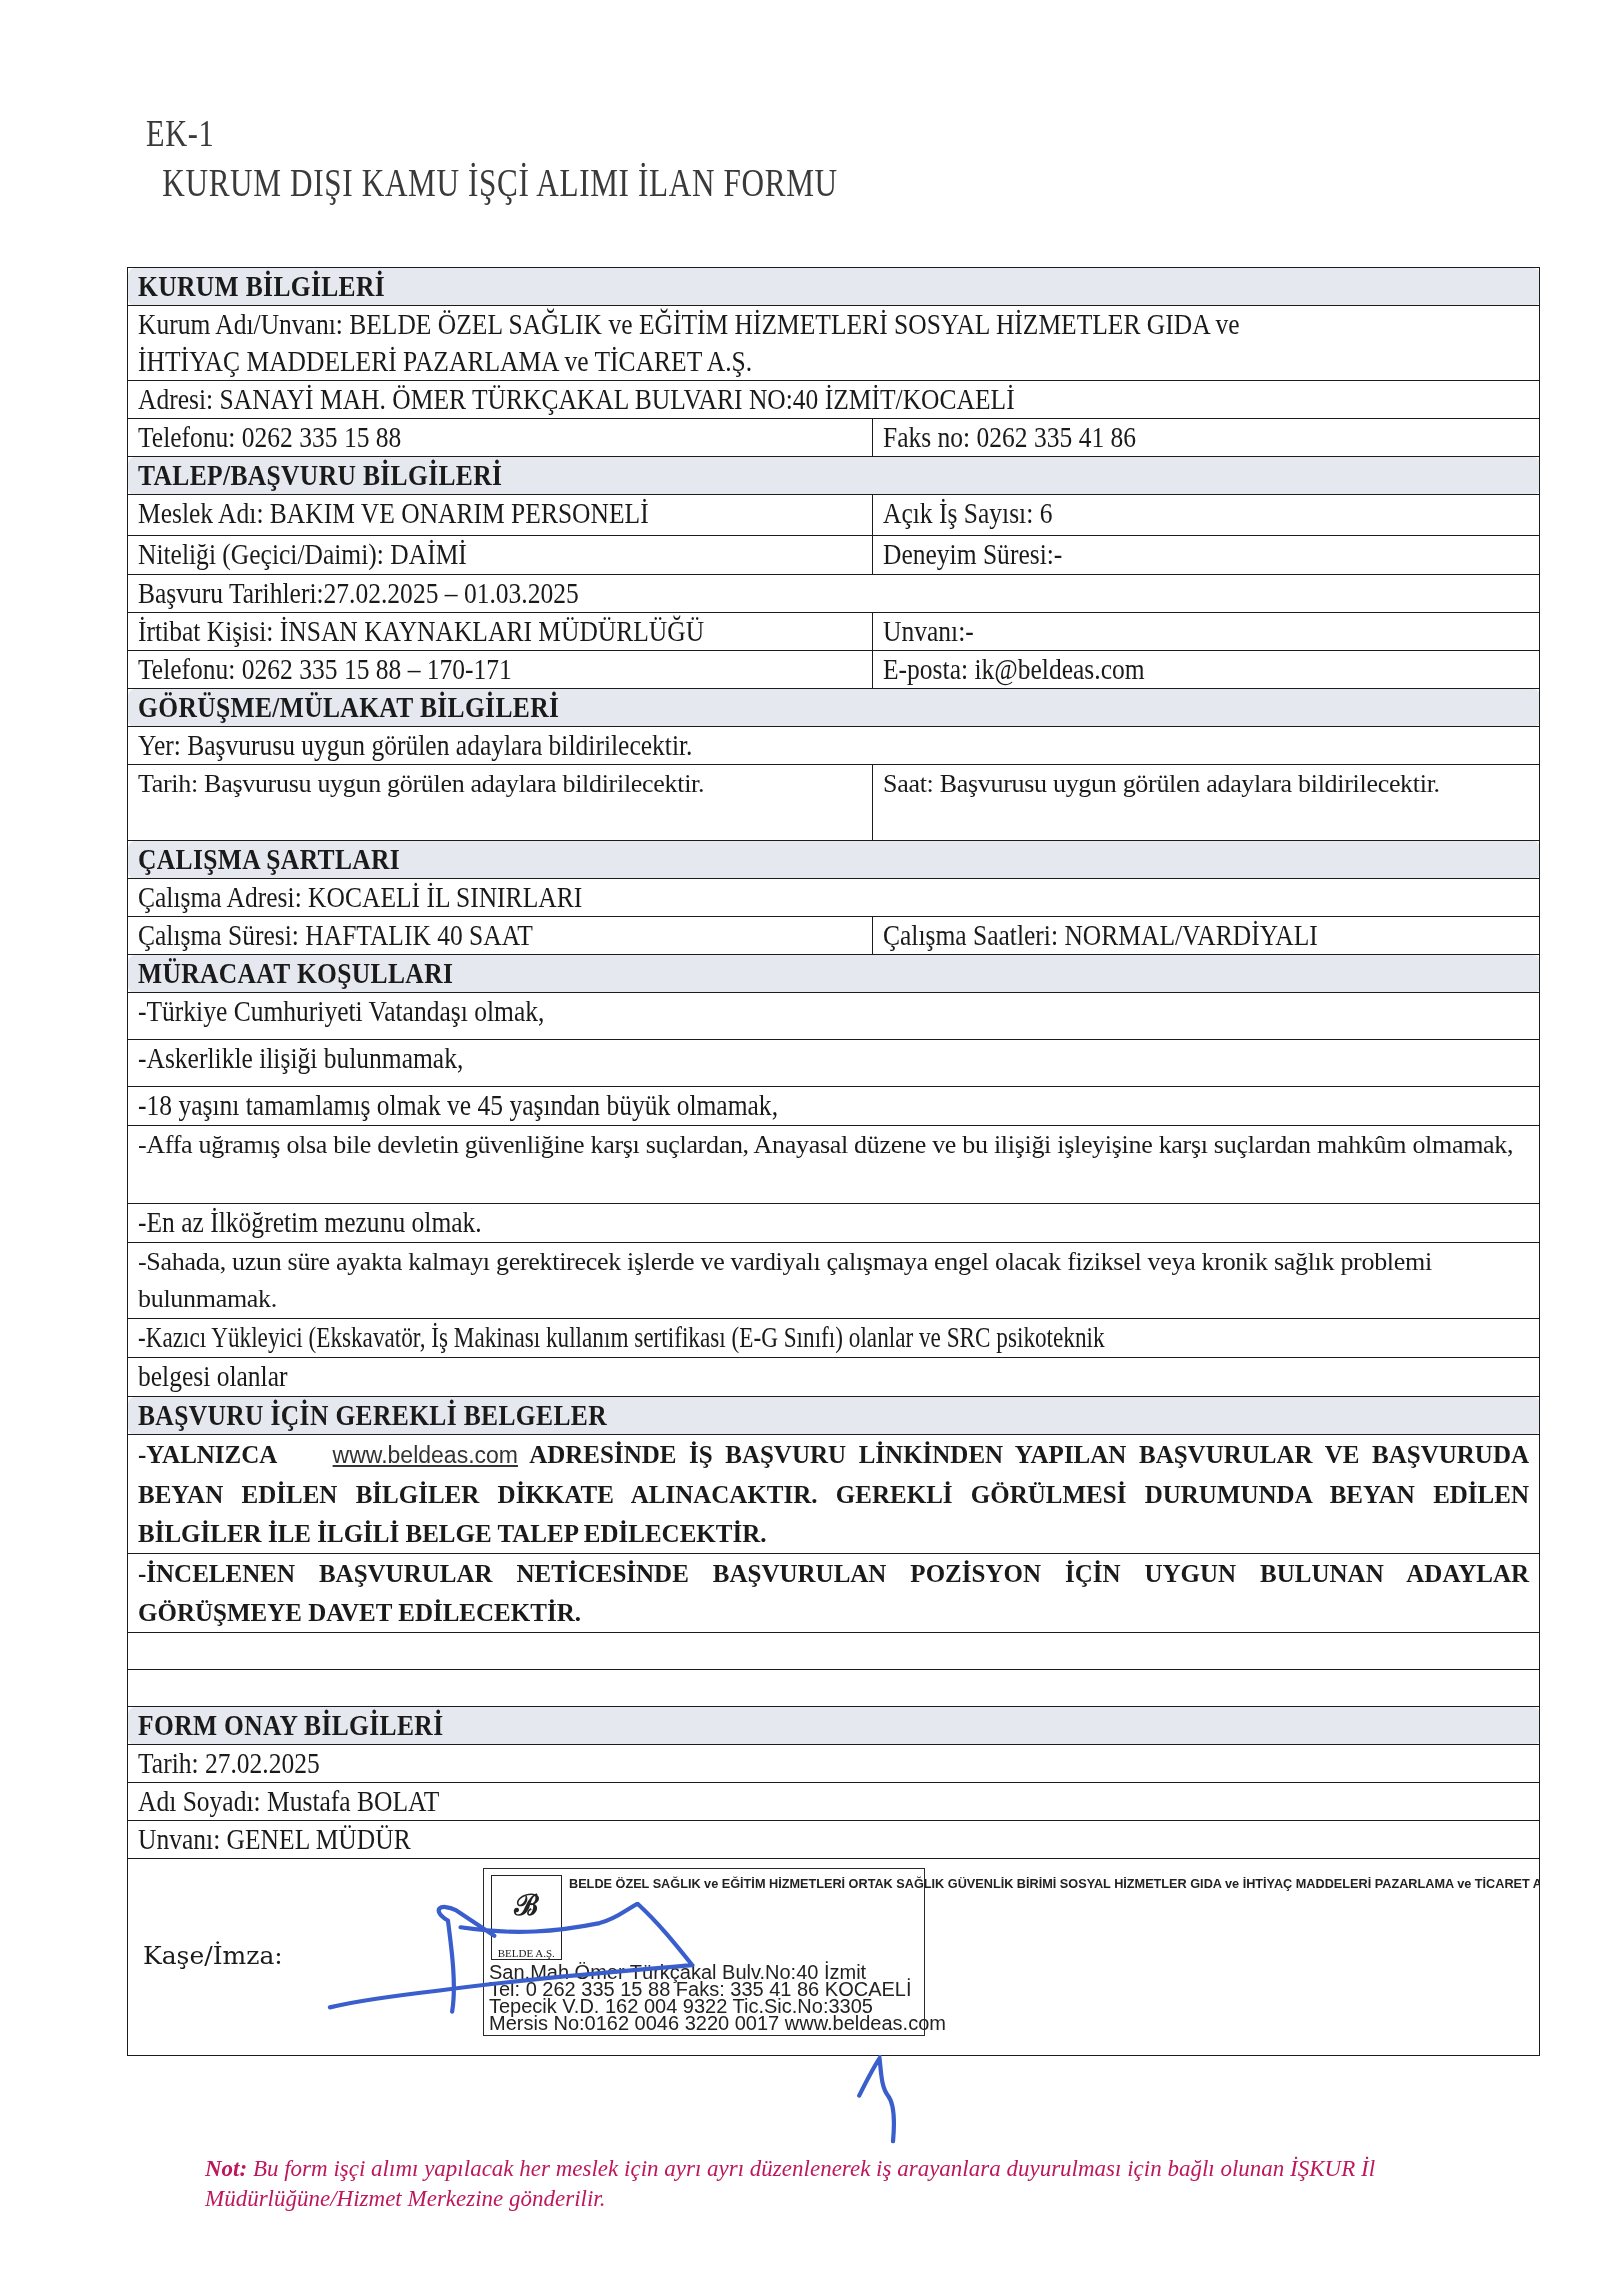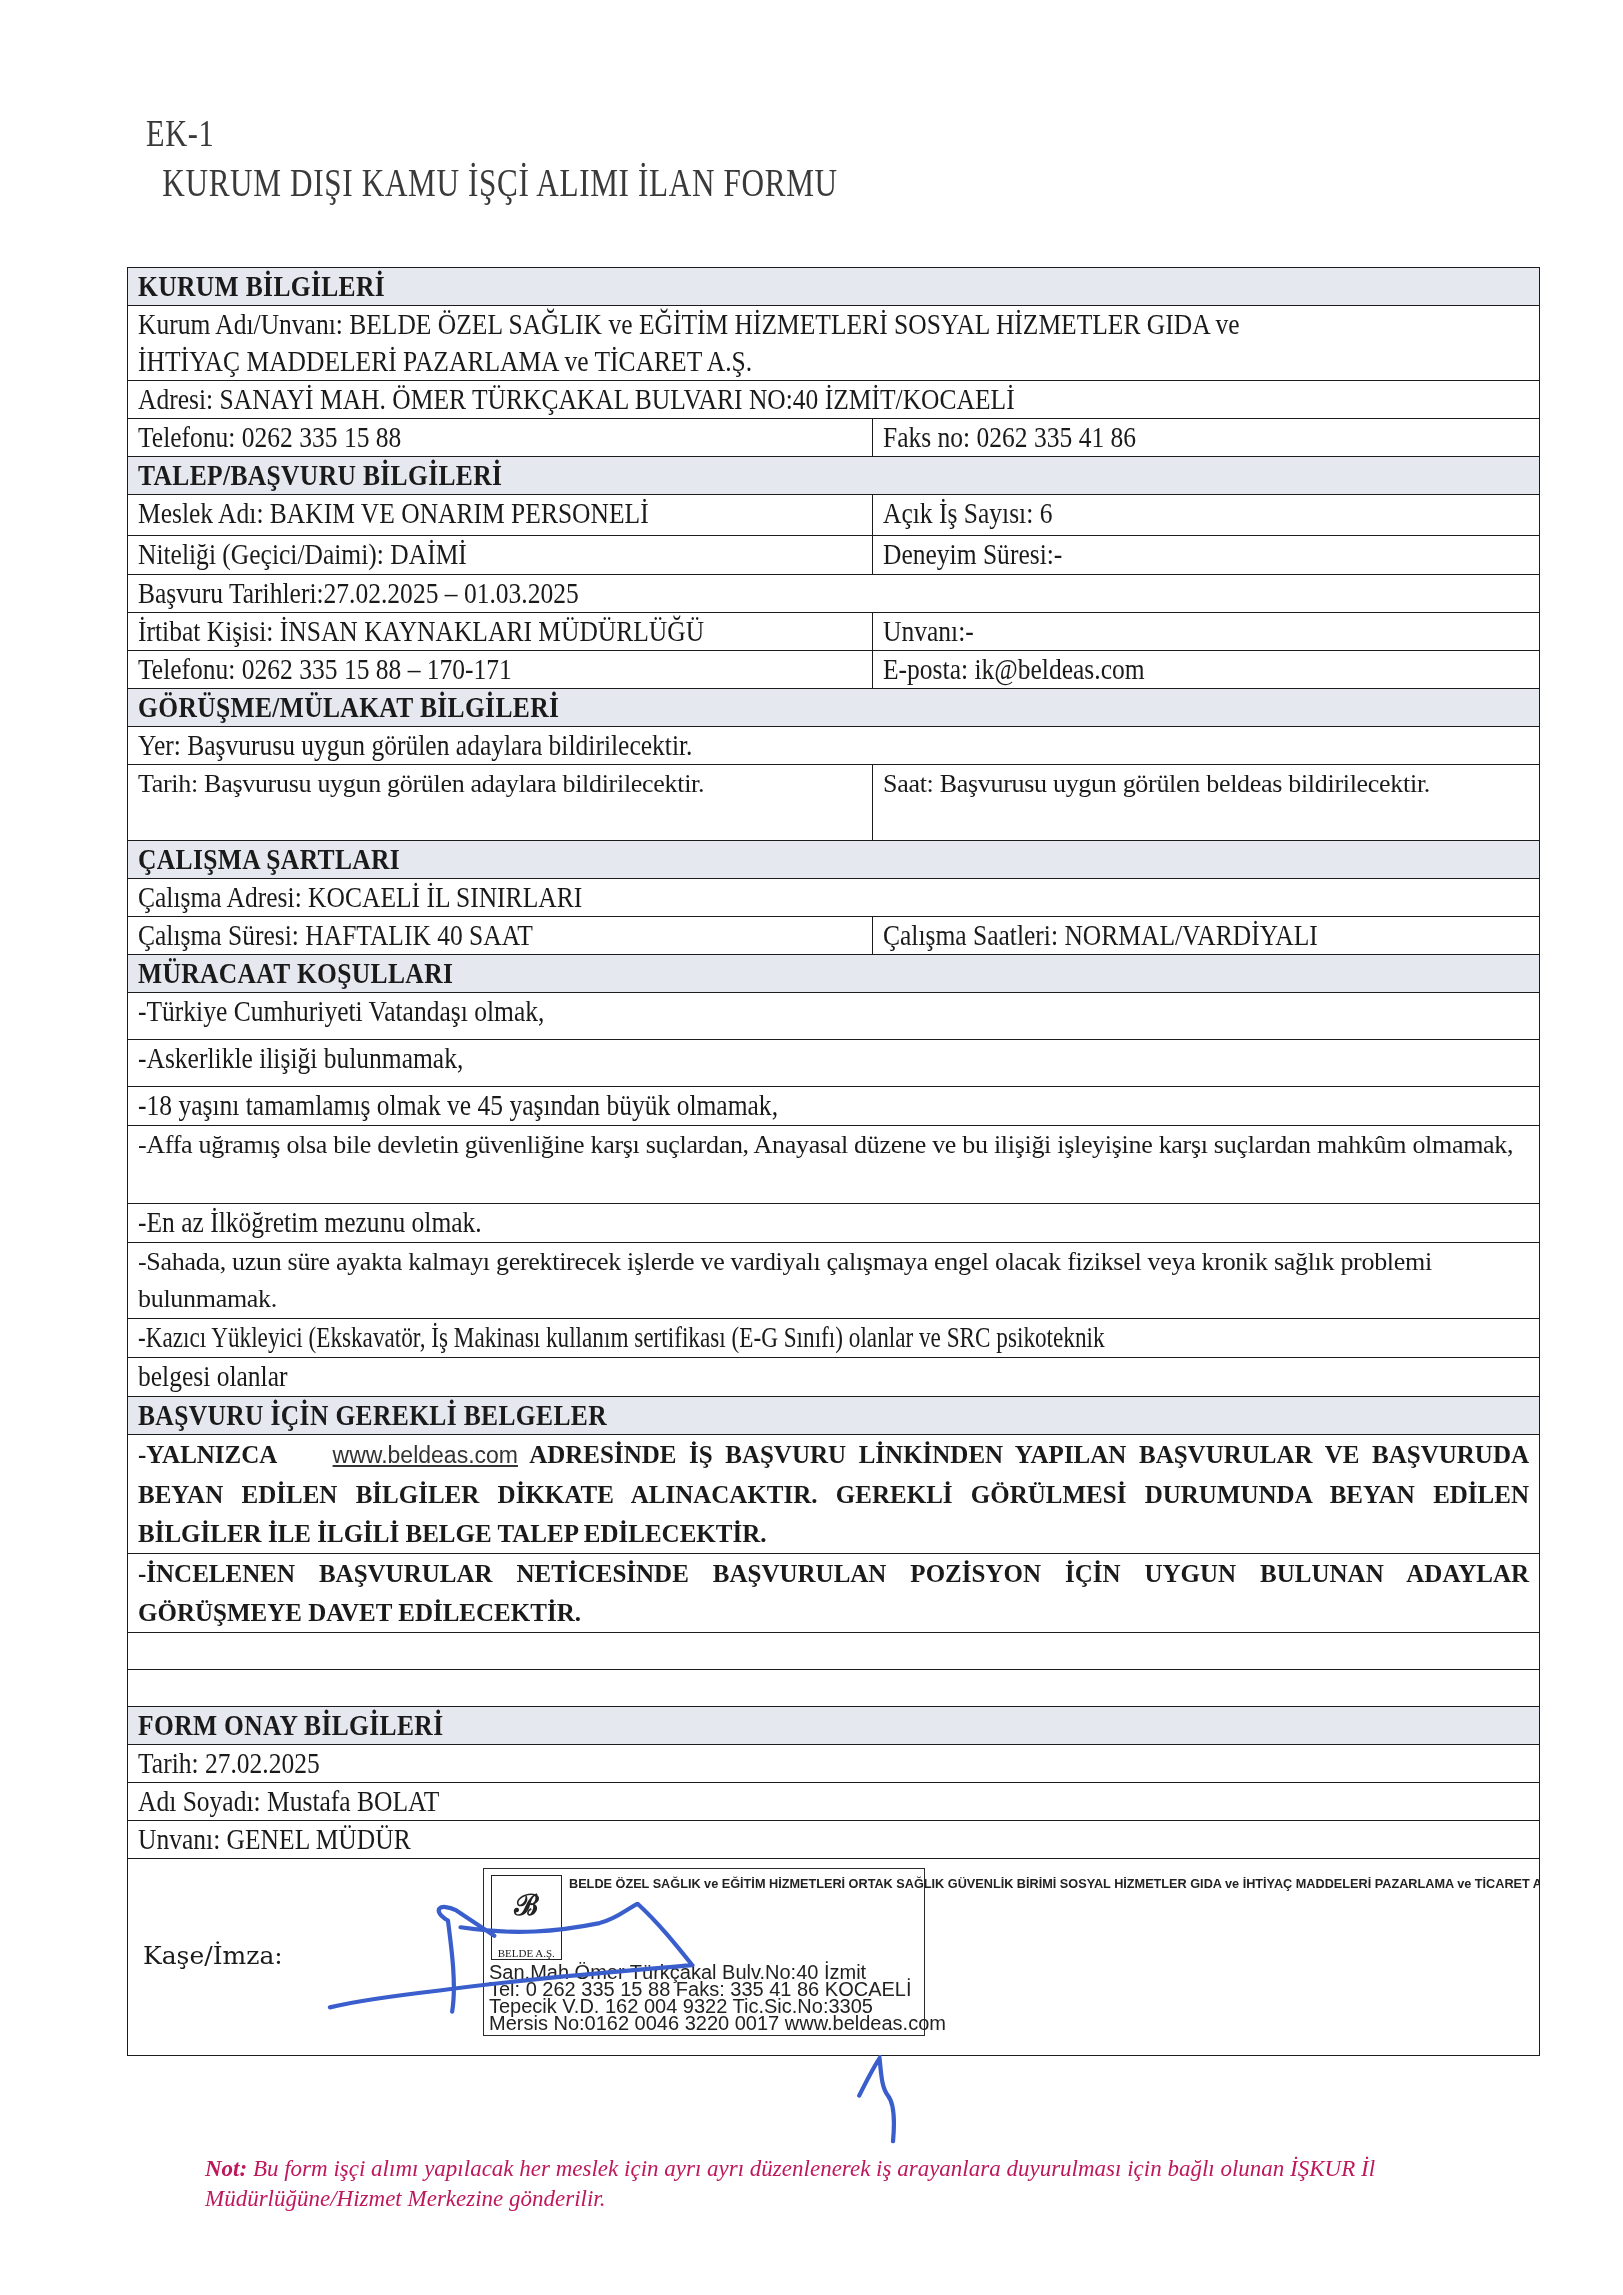--- a/index.html
+++ b/index.html
@@ -22,21 +22,21 @@
     border-collapse: collapse; table-layout: fixed;
   }
   table.form td {
     border: 1.7px solid #1c1c1c; padding: 0 10px; vertical-align: top;
     font-family: "Liberation Serif", serif; font-size: 29px; line-height: 37px;
     color: #1a1a1a; overflow: hidden; white-space: nowrap;
   }
   table.form td .txt { display: inline-block; transform: scaleX(0.88); transform-origin: left center; }
   table.form td.wrap { white-space: normal; }
   table.form td.wrap .txt { display: block; transform: none; font-size: 26px; letter-spacing: -0.3px; }
-  td.head { background: #e6e8ef; font-weight: bold; }
+  td.head { background: #e6e8ef; font-weight: bold; border-radius: 7px; }
   td.head .txt { letter-spacing: 0.4px; }
   td.strong { font-weight: bold; white-space: normal !important; }
   td.strong .txt { display: block; transform: none !important; font-size: 25px; line-height: 39px; text-align: justify; }
   .link-inline { font-weight: normal; text-decoration: underline; color: #333; font-family: "Liberation Sans", sans-serif; font-size: 23px; margin-left: 44px; }
   .h44 { height: 37px; } .h46 { height: 39px; } .h90 { height: 76px; } .h48 { height: 41px; }
   .sig-row { height: 196px; position: relative; }
   .kase-label { position: absolute; left: 15px; top: 78px; font-family: "DejaVu Serif", serif; font-size: 25px; }
   .stamp {
     position: absolute; left: 355px; top: 8.5px; width: 440px; height: 166px;
     border: 1.7px solid #2a2a2a; font-family: "Liberation Sans", sans-serif; color: #222;
@@ -121,21 +121,21 @@
         <td colspan="2" class="head"><span class="txt">GÖRÜŞME/MÜLAKAT BİLGİLERİ</span></td>
       </tr>
   <tr class="h44">
         <td colspan="2"><span class="txt">Yer: Başvurusu uygun görülen adaylara bildirilecektir.</span></td>
       </tr>
   <tr class="h90">
     <td class="wrap">
           <span class="txt">Tarih: Başvurusu uygun görülen adaylara bildirilecektir.</span>
         </td>
     <td class="wrap">
-          <span class="txt">Saat: Başvurusu uygun görülen beldeas bildirilecektir.</span>
+          <span class="txt">Saat: Başvurusu uygun görülen adaylara bildirilecektir.</span>
         </td>
   </tr>
 
   <tr class="h44">
         <td colspan="2" class="head"><span class="txt">ÇALIŞMA ŞARTLARI</span></td>
       </tr>
   <tr class="h44">
         <td colspan="2"><span class="txt">Çalışma Adresi: KOCAELİ İL SINIRLARI</span></td>
       </tr>
   <tr class="h44">

